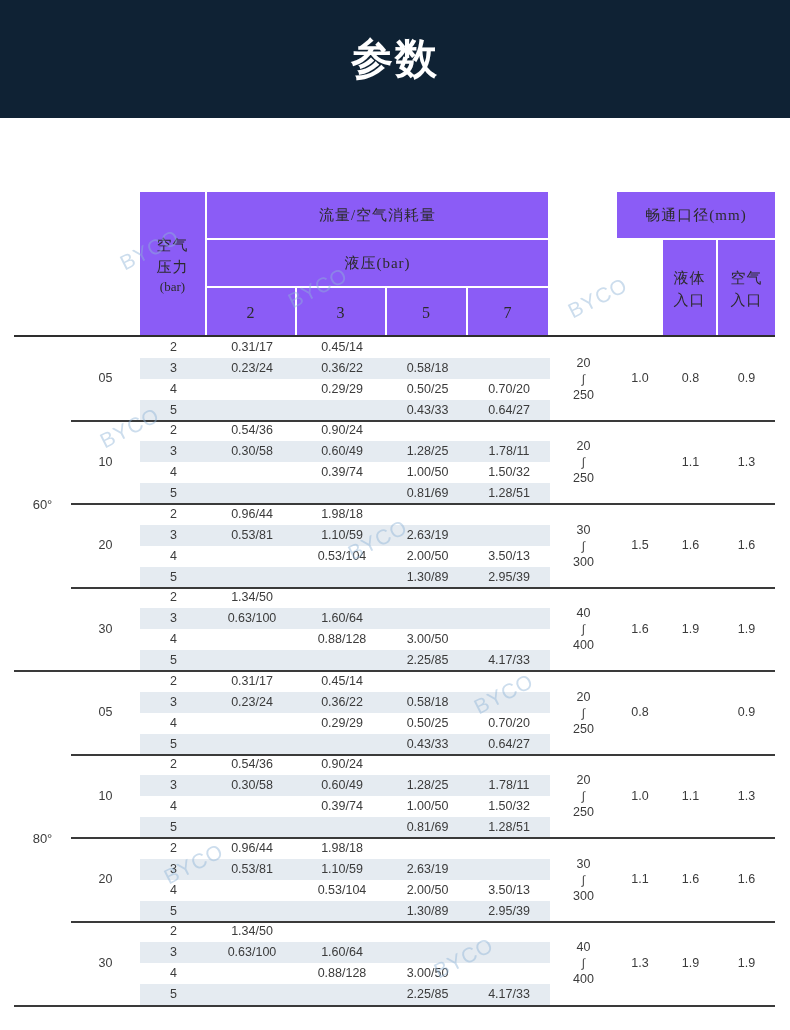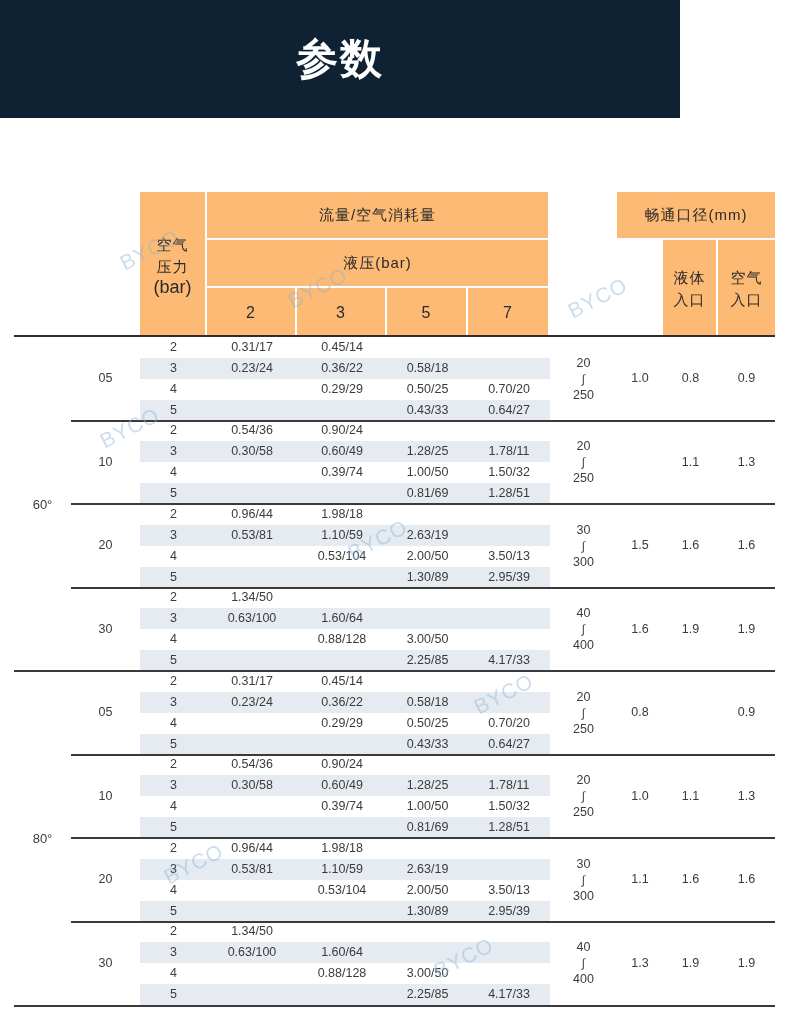--- a/index.html
+++ b/index.html
@@ -2,39 +2,39 @@
 <html><head>
 <meta charset="utf-8">
 <style>
   html,body{margin:0;padding:0;}
   body{
     width:790px;height:1030px;position:relative;background:#fff;overflow:hidden;
     font-family:"Liberation Sans","DejaVu Sans",sans-serif;color:#3b3b3b;
   }
   
   .banner{
-    position:absolute;left:0;top:0;width:680px;height:118px;background:#0f2234;
+    position:absolute;left:0;top:0;width:790px;height:118px;background:#0f2234;
     display:flex;flex-direction:column;align-items:center;justify-content:center;
   }
   .t-zh{font-size:42px;font-weight:800;color:#ffffff;letter-spacing:2px;line-height:1.1;}
   .t-en{font-size:25px;font-weight:400;color:#dfe5ea;letter-spacing:2px;margin-top:4px;}
 
   
   .tbl{position:absolute;left:14px;top:192px;width:761px;height:813px;}
   .grid-cols{
     display:grid;
     grid-template-columns:57px 69px 67px 90px 90px 81px 82px 67px 46px 55px 57px;
   }
   .thead{grid-template-rows:48px 48px 49px;}
   .hc{
-    background:#fdba74;box-sizing:border-box;display:flex;flex-direction:column;
+    background:#8b5cf6;box-sizing:border-box;display:flex;flex-direction:column;
     align-items:center;justify-content:center;font-size:15px;color:#2b2b2b;
-    letter-spacing:1px;line-height:22px;text-align:center;
-  }
-  .hc .unit{font-size:18px;letter-spacing:0;line-height:18px;}
+    letter-spacing:1px;line-height:22px;text-align:center;font-family:Liberation Serif, serif;
+  }
+  .hc .unit{font-size:13px;letter-spacing:0;line-height:18px;}
   .h-angle{grid-column:1;grid-row:1/4;border-right:2px solid #fff;}
   .h-code {grid-column:2;grid-row:1/4;border-right:2px solid #fff;}
   .h-airp {grid-column:3;grid-row:1/4;border-right:2px solid #fff;}
   .h-flow {grid-column:4/8;grid-row:1;border-right:2px solid #fff;border-bottom:2px solid #fff;}
   .h-liq  {grid-column:4/8;grid-row:2;border-right:2px solid #fff;border-bottom:2px solid #fff;}
   .h-p    {grid-row:3;border-right:2px solid #fff;font-size:16px;}
   .h-p1{grid-column:4;} .h-p2{grid-column:5;} .h-p3{grid-column:6;} .h-p4{grid-column:7;}
   .h-part {grid-column:8;grid-row:1/4;border-right:2px solid #fff;line-height:21px;}
   .h-ori  {grid-column:9/12;grid-row:1;border-bottom:2px solid #fff;}
   .h-noz  {grid-column:9;grid-row:2/4;border-right:2px solid #fff;}

